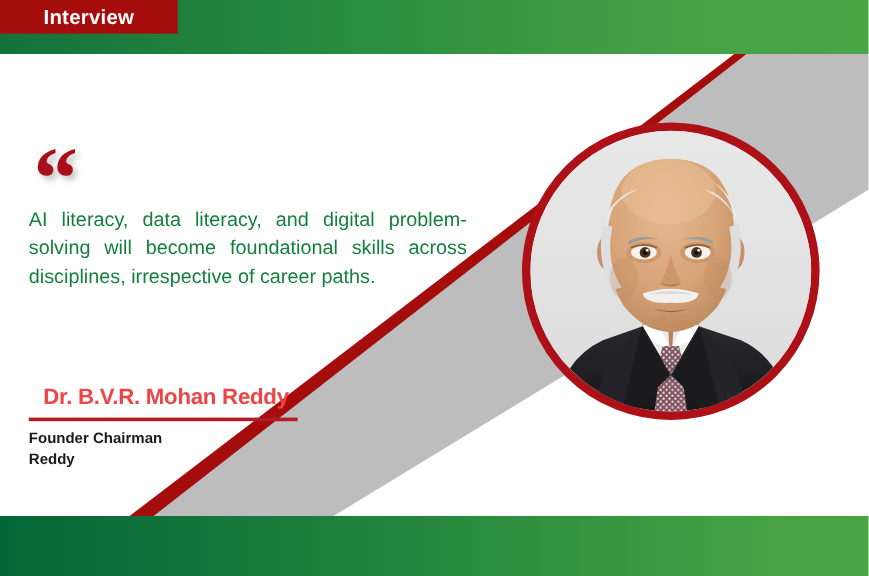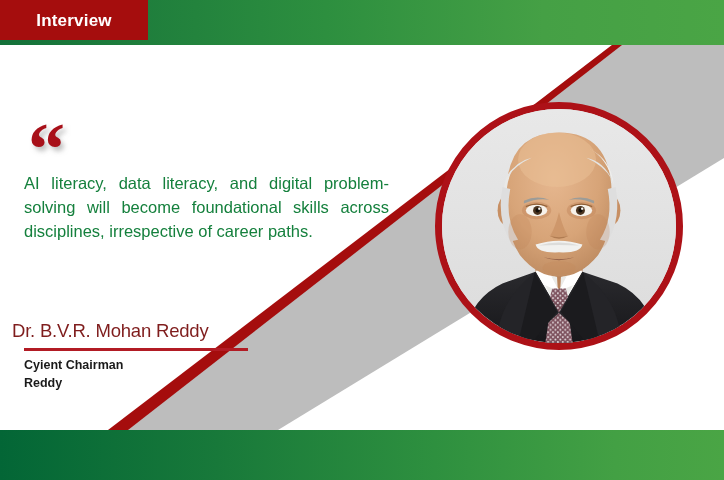--- a/index.html
+++ b/index.html
@@ -23,21 +23,21 @@
     position: absolute;
     left: 0; top: 0;
     width: 724px;
     height: 45px;
     background: linear-gradient(90deg, #14713a 0%, #2d8f3f 45%, #45a045 75%, #4aa545 100%);
   }
   .topbar-tab {
     position: absolute;
     left: 0; top: 0;
     width: 148px;
-    height: 40px;
+    height: 28px;
     background: #a50d0d;
     display: flex;
     align-items: center;
     justify-content: center;
   }
   .topbar-tab-label {
     color: #ffffff;
     font-size: 17px;
     font-weight: bold;
     letter-spacing: 0.2px;
@@ -95,25 +95,25 @@
     font-size: 16.5px;
     line-height: 1.44;
     color: #15803d;
     text-align: justify;
     text-justify: inter-word;
   }
 
   
   .person-name {
     position: absolute;
-    left: 12px;
+    left: 36px;
     top: 320px;
     font-size: 18.5px;
-    font-weight: normal;
-    color: #7f1d1d;
+    font-weight: bold;
+    color: #ef4444;
     letter-spacing: -0.2px;
   }
   .name-rule {
     position: absolute;
     left: 24px;
     top: 348px;
     width: 224px;
     height: 2.5px;
     background: #b21b24;
   }
@@ -163,21 +163,21 @@
     </div>
   </div>
 
   <div class="quote-mark">“</div>
 
   <div class="quote-text">AI literacy, data literacy, and digital problem-solving will become foundational skills across disciplines, irrespective of career paths.</div>
 
   <div class="person-name">Dr. B.V.R. Mohan Reddy</div>
   <div class="name-rule"></div>
   <div class="person-role">
-    <div>Cyient Chairman</div>
+    <div>Founder Chairman</div>
     <div>Reddy</div>
   </div>
 
   <div class="portrait-wrap">
     <svg class="portrait-svg" viewBox="0 0 240 240">
       <defs>
         <linearGradient id="bgGrad" x1="0" y1="0" x2="0" y2="1">
           <stop offset="0%" stop-color="#e8e8e8"></stop>
           <stop offset="100%" stop-color="#dcdcdc"></stop>
         </linearGradient>

